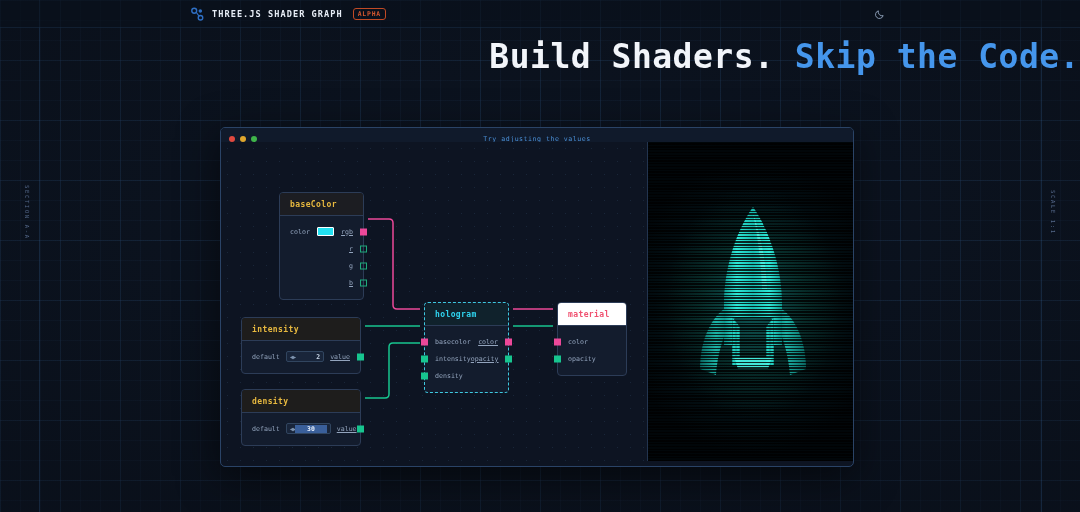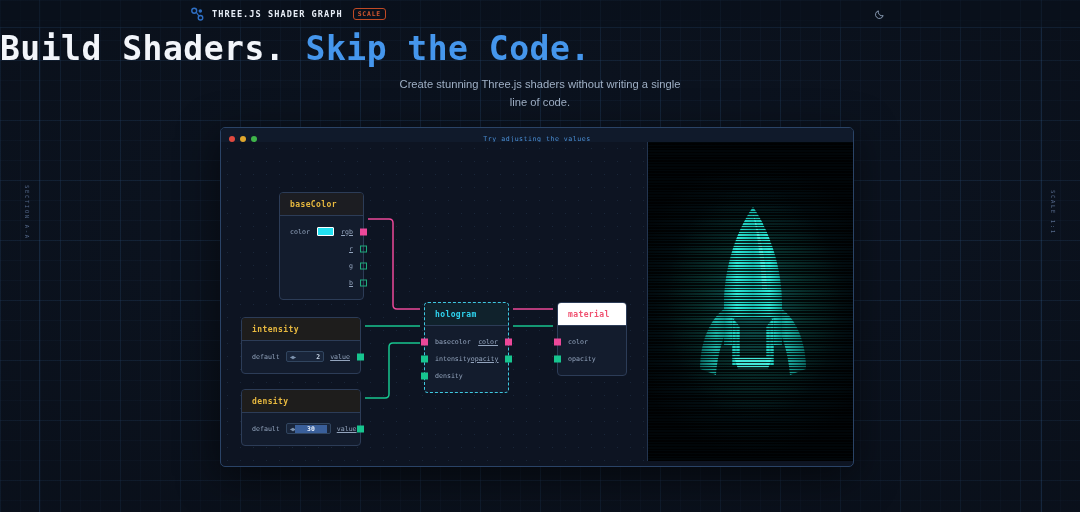--- a/index.html
+++ b/index.html
@@ -79,25 +79,26 @@
     right: 193px; top: 6px;
     width: 16px; height: 16px;
     display: flex; align-items: center; justify-content: center;
     color: #8fa2bb;
     cursor: pointer;
   }
 
   
   #hero { position: absolute; top: 28px; left: 0; width: 1080px; z-index: 4; }
   #headline {
-    text-align: left;
+    text-align: right;
     font-family: "DejaVu Sans Mono", monospace;
     font-size: 33px;
     font-weight: bold;
     letter-spacing: 0.5px;
+    margin-top: 8px;
     line-height: 1.25;
     white-space: nowrap;
   }
   #headline .hl-white { color: #f2f5fa; }
   #headline .hl-blue { color: #4596ec; }
   #subhead {
     text-align: center;
     font-size: 11.2px;
     color: #9fb0c6;
     line-height: 1.55;
@@ -327,35 +328,34 @@
 
 <div id="header">
   <div id="brand">
     <svg id="logo-icon" viewBox="0 0 16 16">
       <circle cx="4.5" cy="4" r="2.6" fill="none" stroke="#2f6fc4" stroke-width="1.5"></circle>
       <circle cx="11" cy="4.2" r="1.9" fill="#2f6fc4"></circle>
       <circle cx="11.2" cy="11.5" r="2.4" fill="none" stroke="#2f6fc4" stroke-width="1.5"></circle>
       <line x1="6.6" y1="5.6" x2="9.6" y2="9.6" stroke="#2f6fc4" stroke-width="1.3"></line>
     </svg>
     <span id="brand-name">THREE.JS SHADER GRAPH</span>
-    <span id="alpha-badge">SCALE</span>
+    <span id="alpha-badge">ALPHA</span>
   </div>
   <div id="theme-toggle">
     <svg width="11" height="11" viewBox="0 0 24 24">
       <path d="M20 14.5A8.5 8.5 0 0 1 9.5 4 8.5 8.5 0 1 0 20 14.5z" fill="none" stroke="#8fa2bb" stroke-width="2"></path>
     </svg>
   </div>
 </div>
 
 <div id="hero">
   <h1 id="headline">
     <span class="hl-white">Build Shaders.</span>
     <span class="hl-blue">Skip the Code.</span>
   </h1>
-  <p id="subhead">Create stunning Three.js shaders without writing a single line of code.</p>
 </div>
 
 <div id="window">
 
   <div id="titlebar">
     <div id="traffic-lights">
       <span class="dot red"></span>
       <span class="dot yellow"></span>
       <span class="dot green"></span>
     </div>

